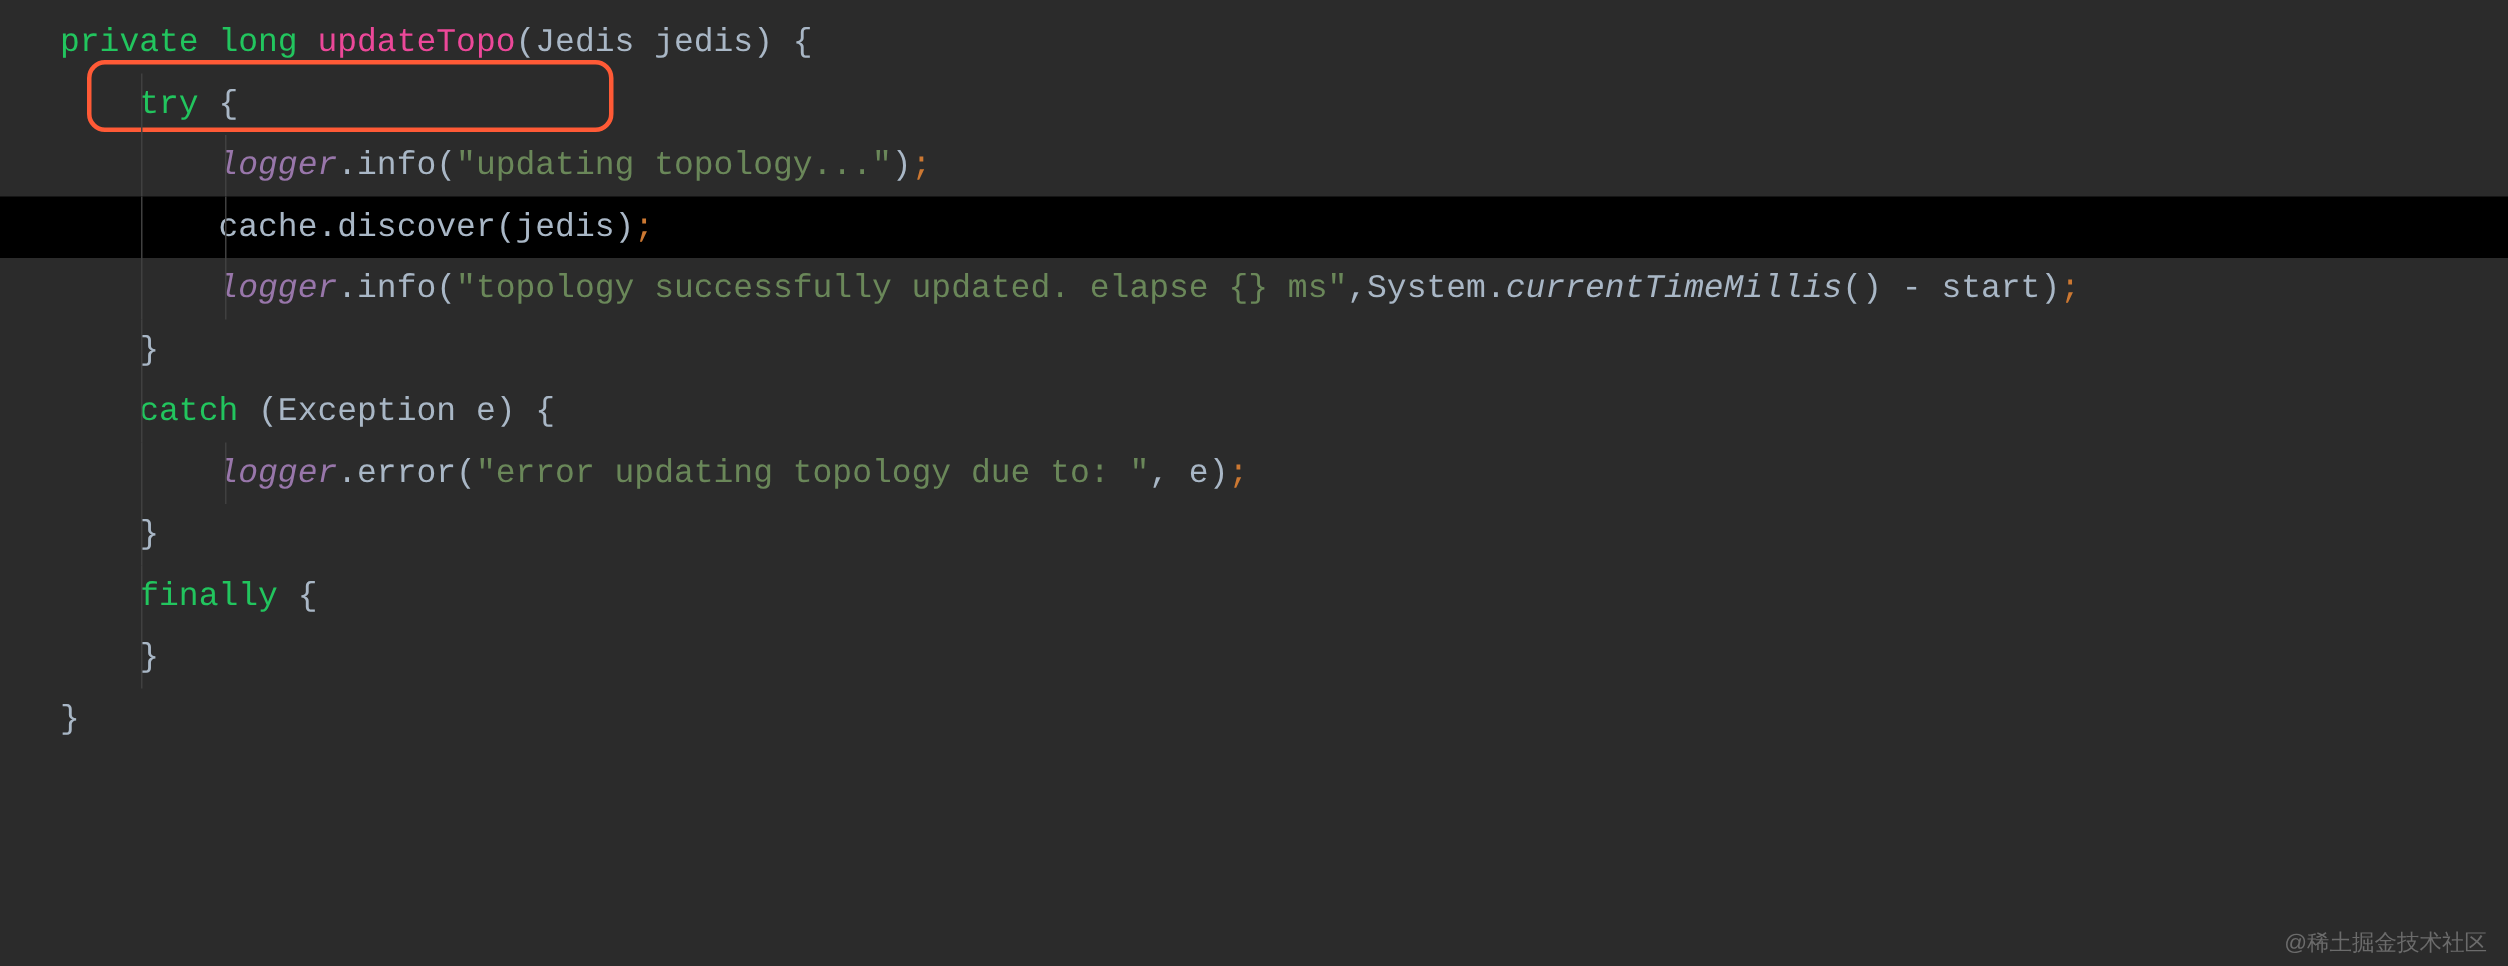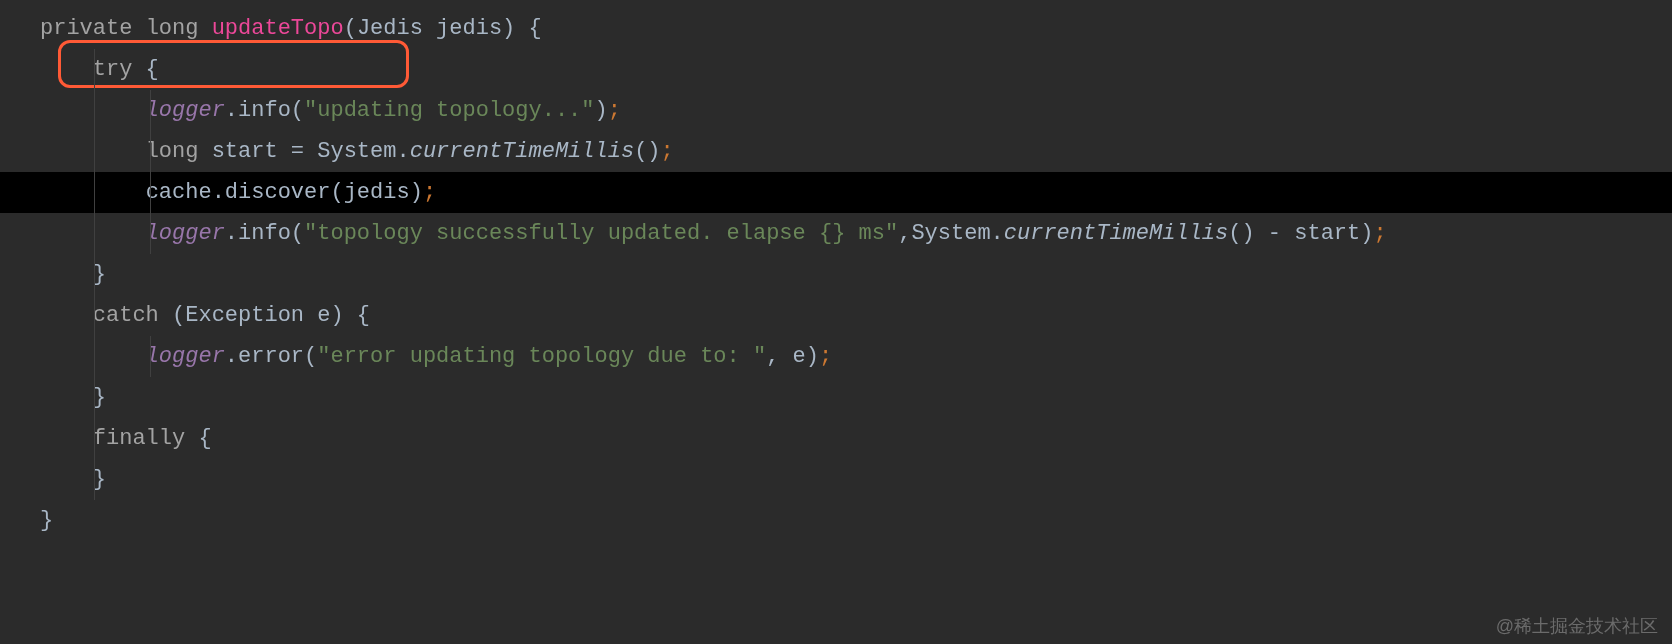--- a/index.html
+++ b/index.html
@@ -1,46 +1,45 @@
 <!DOCTYPE html>
 <html><head>
 <meta charset="utf-8">
 <style>
   html,body{margin:0;padding:0;width:1672px;height:644px;background:#2b2b2b;font-family:'Menlo','Consolas','Courier New',monospace;font-size:22px;overflow:hidden;color:#A9B7C6;}
   .code-area{position:relative;padding:8px 0 0 0;line-height:41px;}
   .line{white-space:pre;padding-left:40px;position:relative;}
   .line.hl{background:#000000;}
   .ind-guide{position:absolute;top:0;bottom:0;width:1px;background:#404040;}
   .g1{left:94px;} .g2{left:150px;}
-  .kw{color:#a3a3a3;margin-top:32px;}
+  .kw{color:#22c55e;margin-top:32px;}
   .fn{color:#ec4899;}
   .id{color:#A9B7C6;}
   .field{color:#9876AA;font-style:italic;}
   .str{color:#6A8759;}
   .p{color:#A9B7C6;}
   .semi{color:#CC7832;}
   .mcall{color:#A9B7C6;}
   .stat{font-style:italic;}
   .highlight-box{position:absolute;border:3px solid #FF5A36;border-radius:12px;left:58px;top:40px;width:345px;height:42px;pointer-events:none;}
-  .watermark{position:absolute;right:14px;bottom:6px;font-size:18px;color:#6b6b6b;font-family:sans-serif;}
+  .watermark{position:absolute;right:14px;bottom:6px;font-size:15px;color:#6b6b6b;font-family:sans-serif;}
 </style>
 </head>
 <body>
 
 <div class="code-area">
   <div class="highlight-box"></div>
 
   <div class="line"><span class="kw">private</span> <span class="kw">long</span> <span class="fn">updateTopo</span><span class="p">(</span><span class="id">Jedis</span><span> </span><span class="id">jedis</span><span class="p">) {</span></div>
 
 
   <div class="line"><span class="ind-guide g1"></span>    <span class="kw">try</span><span class="p"> {</span></div>
 
   <div class="line"><span class="ind-guide g1"></span><span class="ind-guide g2"></span>        <span class="field">logger</span><span class="p">.</span><span class="mcall">info</span><span class="p">(</span><span class="str">"updating topology..."</span><span class="p">)</span><span class="semi">;</span></div>
 
-  <div class="line"><span class="ind-guide g1"></span><span class="ind-guide g2"></span>        <span class="kw">long</span><span> </span><span class="id">start</span><span class="p"> = </span><span class="id">System</span><span class="p">.</span><span class="stat">currentTimeMillis</span><span class="p">()</span><span class="semi">;</span></div>
 
   <div class="line hl"><span class="ind-guide g1"></span><span class="ind-guide g2"></span>        <span class="id">cache</span><span class="p">.</span><span class="mcall">discover</span><span class="p">(</span><span class="id">jedis</span><span class="p">)</span><span class="semi">;</span></div>
 
   <div class="line"><span class="ind-guide g1"></span><span class="ind-guide g2"></span>        <span class="field">logger</span><span class="p">.</span><span class="mcall">info</span><span class="p">(</span><span class="str">"topology successfully updated. elapse {} ms"</span><span class="p">,</span><span class="id">System</span><span class="p">.</span><span class="stat">currentTimeMillis</span><span class="p">()</span><span class="p"> - </span><span class="id">start</span><span class="p">)</span><span class="semi">;</span></div>
 
   <div class="line"><span class="ind-guide g1"></span>    <span class="p">}</span></div>
 
   <div class="line"><span class="ind-guide g1"></span>    <span class="kw">catch</span><span class="p"> (</span><span class="id">Exception</span><span> </span><span class="id">e</span><span class="p">) {</span></div>
 
   <div class="line"><span class="ind-guide g1"></span><span class="ind-guide g2"></span>        <span class="field">logger</span><span class="p">.</span><span class="mcall">error</span><span class="p">(</span><span class="str">"error updating topology due to: "</span><span class="p">, </span><span class="id">e</span><span class="p">)</span><span class="semi">;</span></div>

